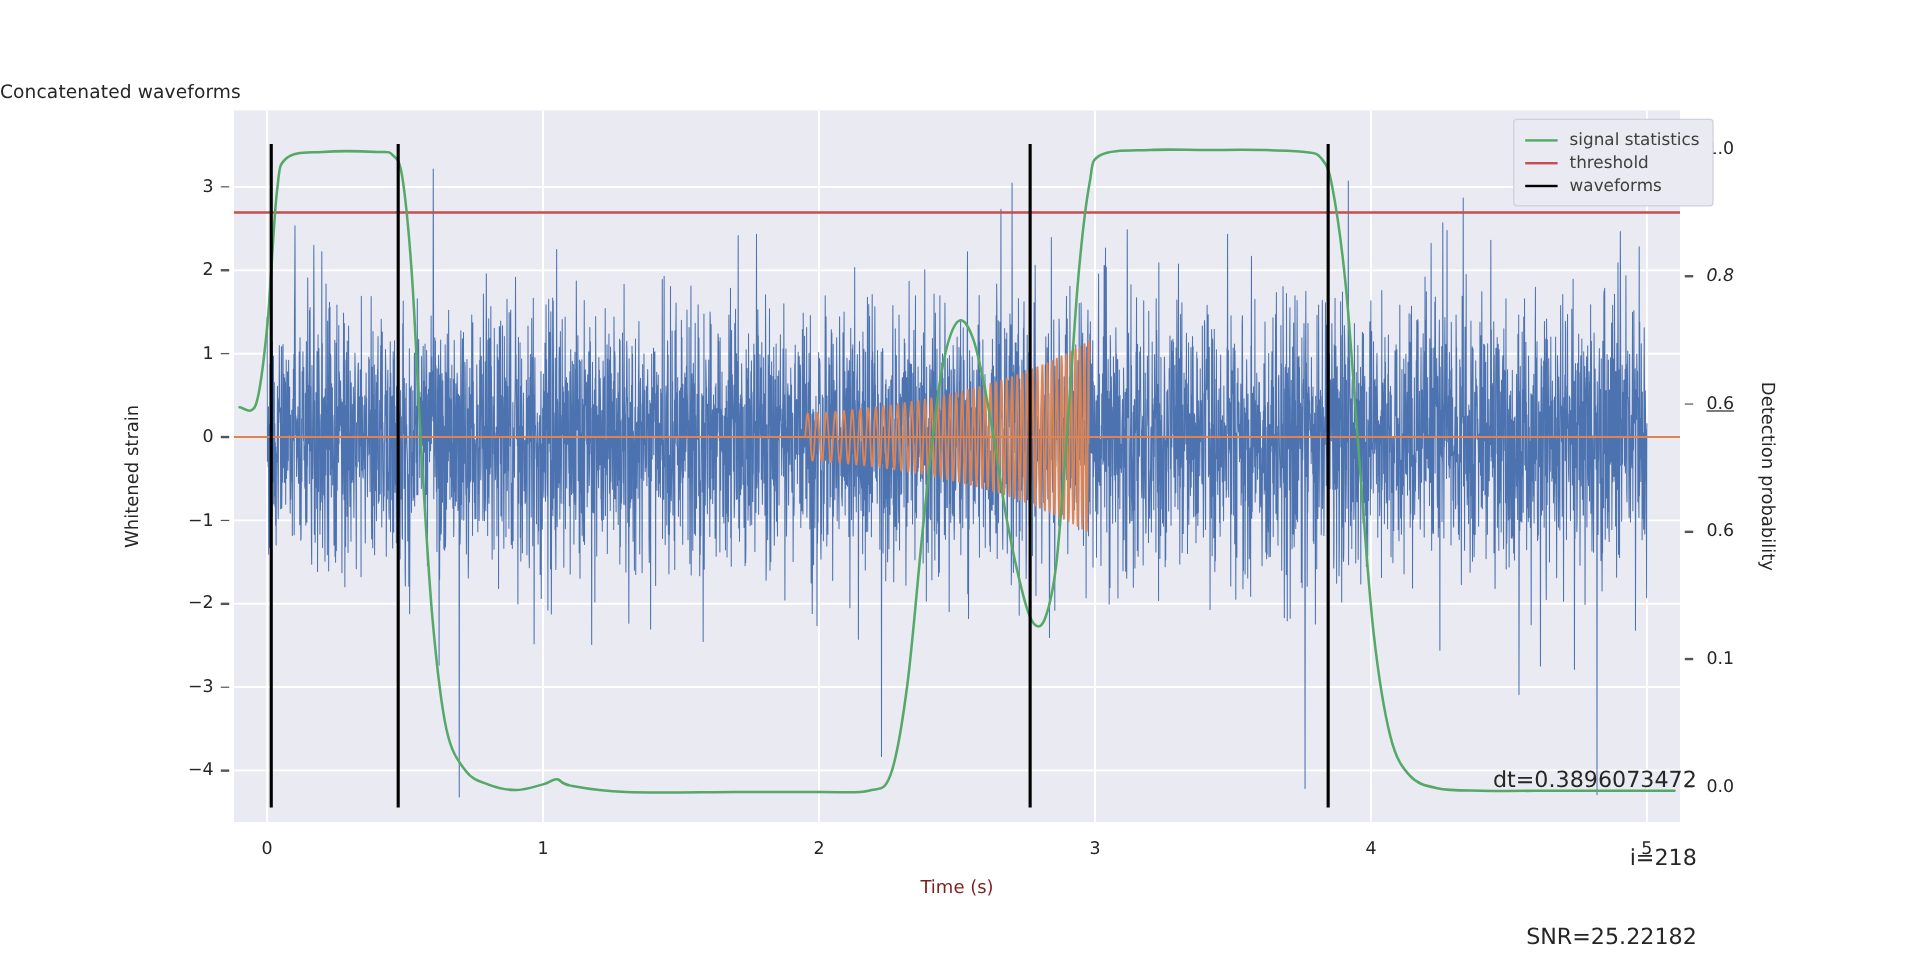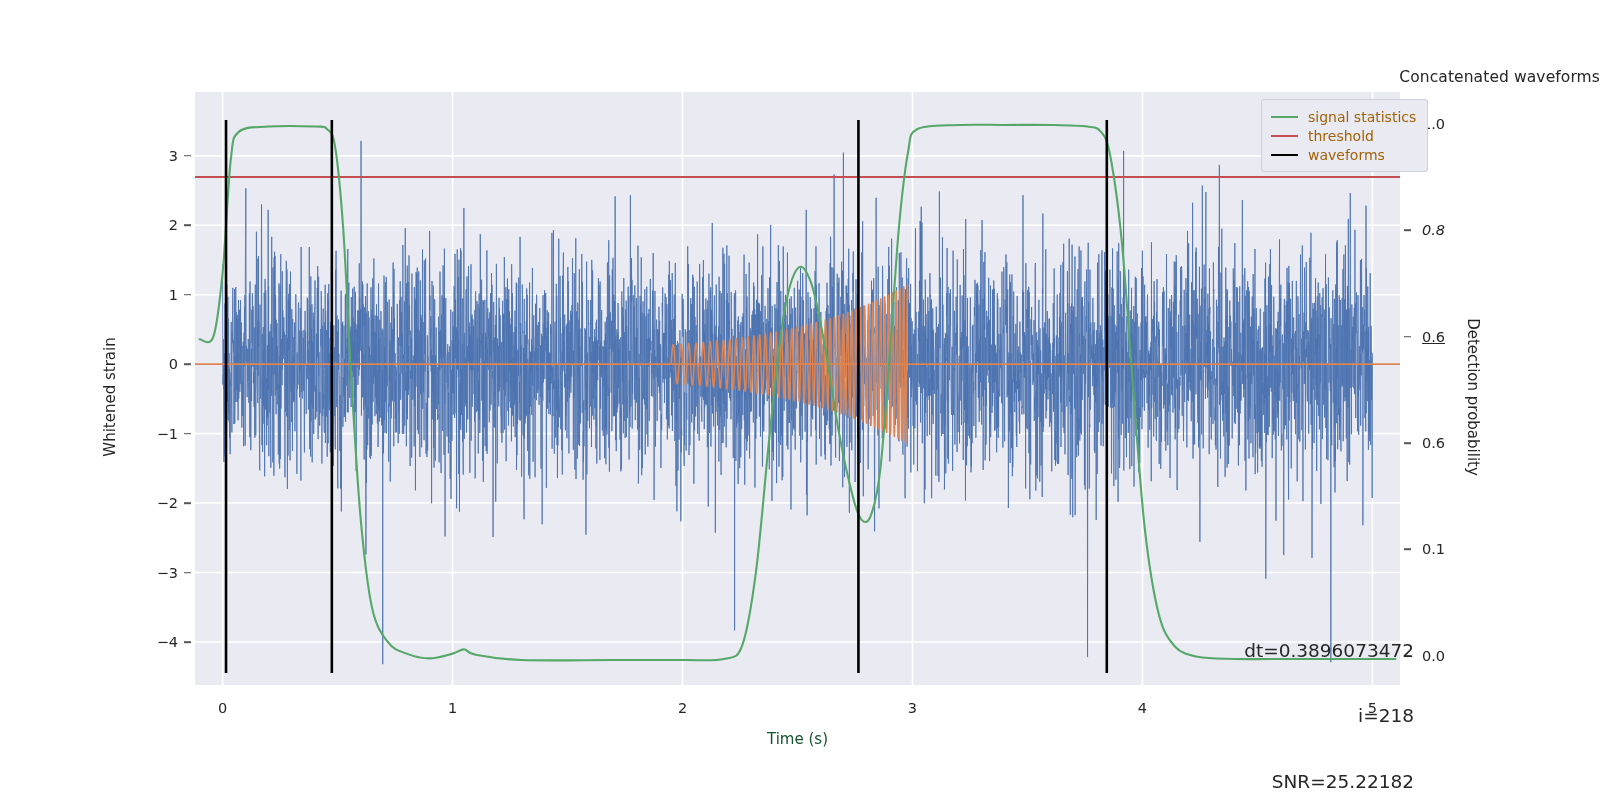--- a/index.html
+++ b/index.html
@@ -8,21 +8,21 @@
     background: #ffffff;
     font-family: "DejaVu Sans", sans-serif;
     overflow: hidden;
   }
   #root { position: relative; width: 1600px; height: 800px; background: #ffffff; }
 
   
   .fig-title {
     position: absolute;
     left: 0; right: 0; top: 68px;
-    text-align: right;
+    text-align: left;
     font-size: 15.5px;
     color: #262626;
     letter-spacing: .1px;
   }
 
   
   .axes-bg {
     position: absolute;
     left: 195px; top: 92px;
     width: 1205px; height: 593px;
@@ -79,36 +79,36 @@
     width: 240px;
     text-align: center;
     font-size: 15px; color: #262626;
     transform: rotate(90deg);
     transform-origin: center center;
   }
   .xlabel {
     position: absolute;
     left: 195px; width: 1205px; top: 730px;
     text-align: center;
-    font-size: 15px; color: #14532d;
+    font-size: 15px; color: #7f1d1d;
   }
 
   
   .legend {
     position: absolute;
     left: 1261px; top: 99px;
     background: #eaeaf2;
     border: 1px solid #cfcfdd;
     border-radius: 3px;
     padding: 7px 11px 7px 9px;
     box-sizing: border-box;
   }
   .legend-row { display: flex; align-items: center; height: 19px; }
   .legend-swatch { width: 27px; height: 0; border-top-width: 2.4px; border-top-style: solid; margin-right: 10px; }
-  .legend-label { font-size: 14px; color: #a16207; white-space: nowrap; }
+  .legend-label { font-size: 14px; color: #404040; white-space: nowrap; }
 
   
   .annot {
     position: absolute;
     right: 186px; top: 596px;
     text-align: right;
     font-size: 18.5px;
     line-height: 1.18;
     color: #262626;
     white-space: pre;

